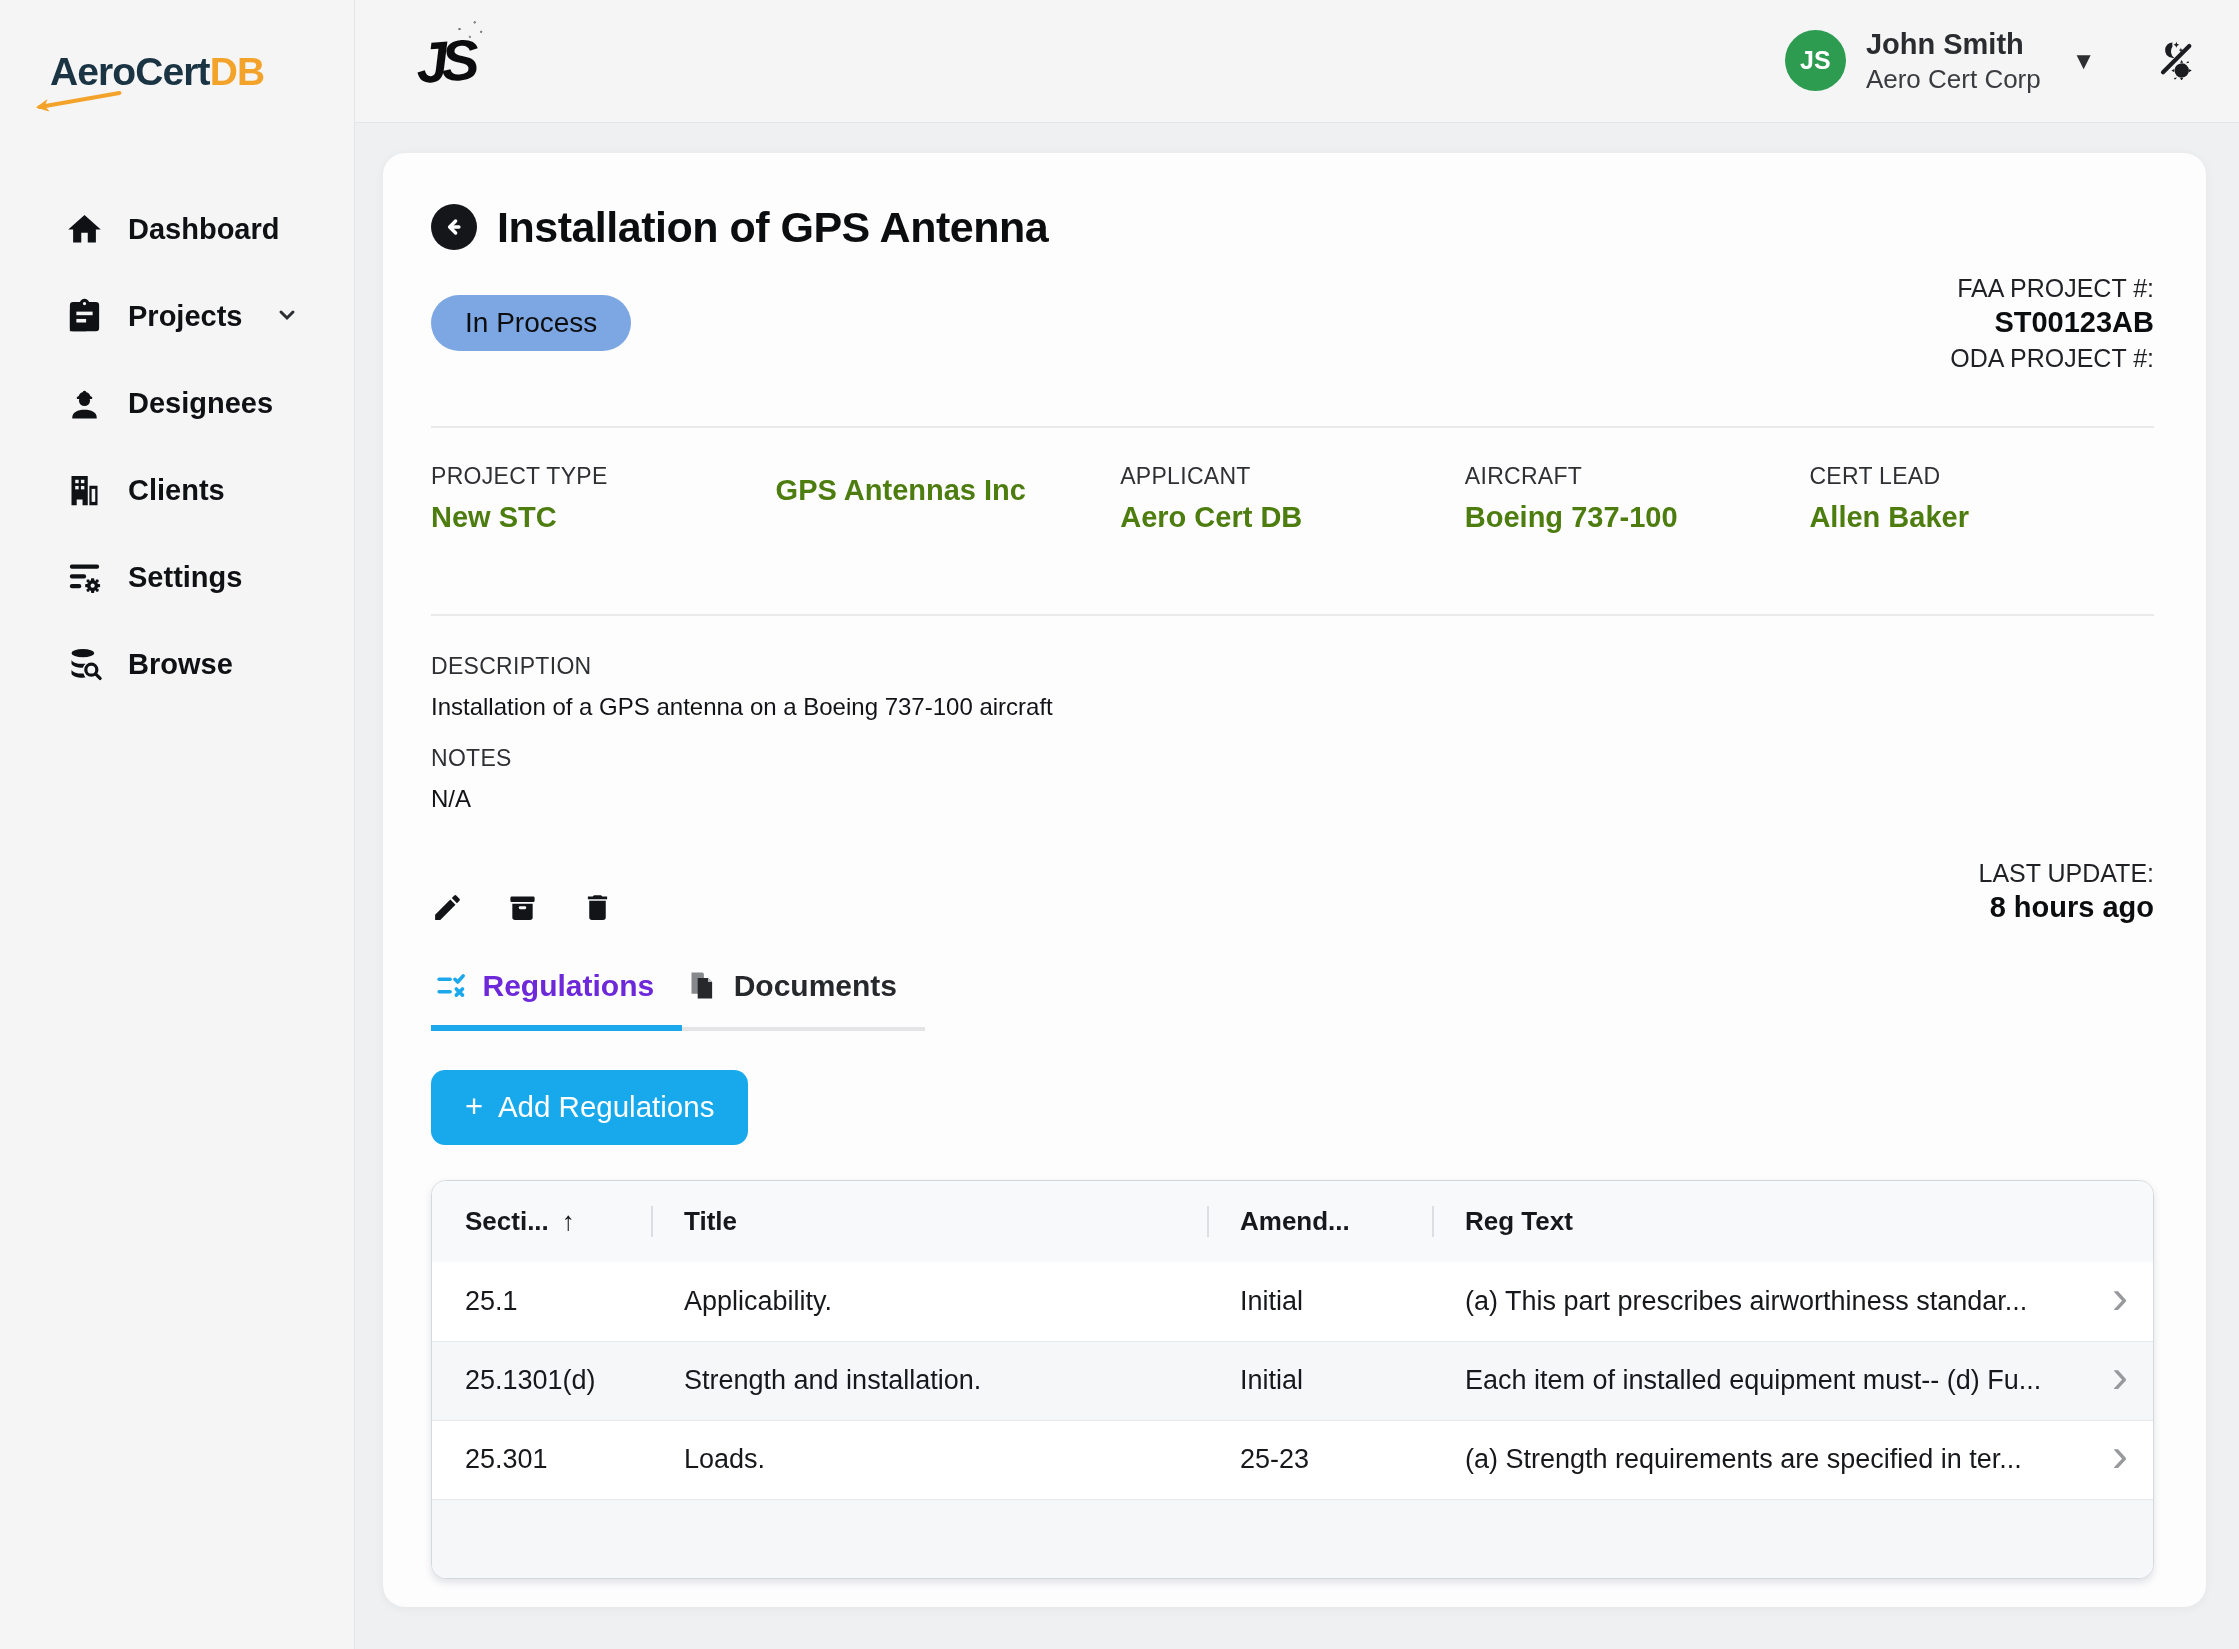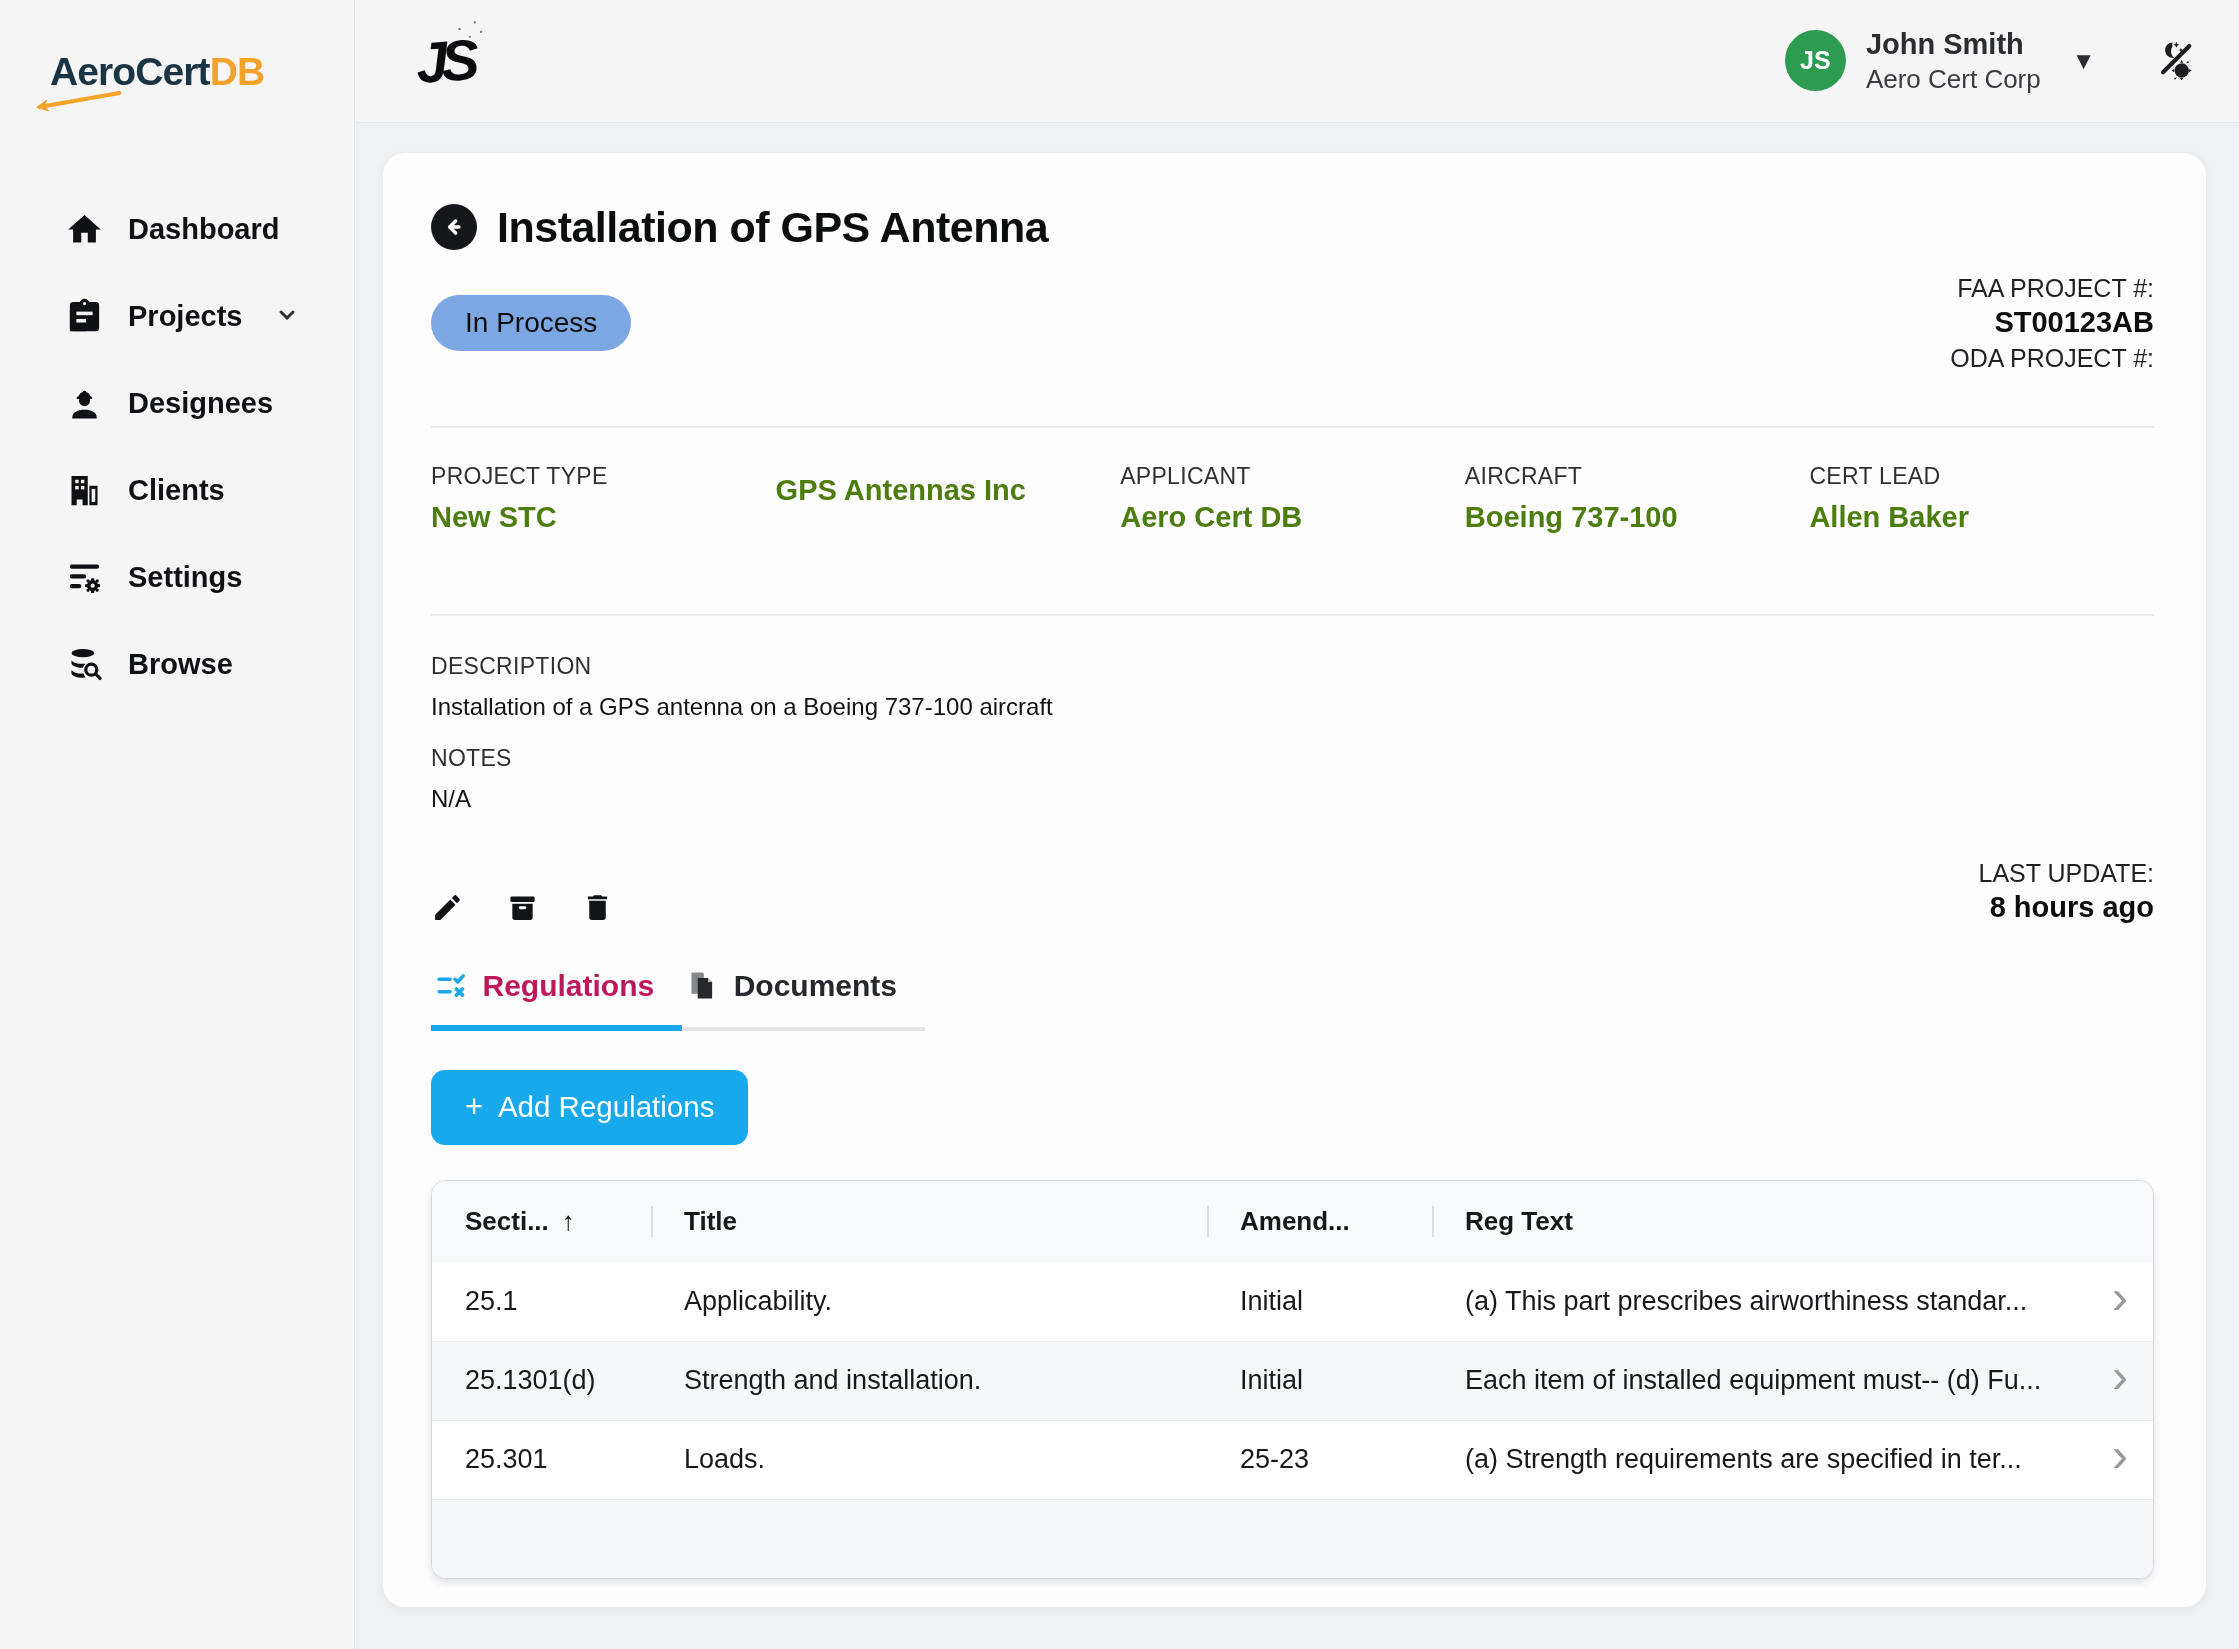--- a/index.html
+++ b/index.html
@@ -74,21 +74,21 @@
   .actions-row { display:flex; align-items:flex-end; margin-top:44px; }
   .icon-actions { display:flex; gap:42px; align-items:center; }
   .icon-actions .act { cursor:pointer; }
   .icon-actions svg { width:33px; height:33px; }
   .last-update { margin-left:auto; text-align:right; line-height:1.3; }
 
   
   .tabs { display:flex; margin-top:42px; width:fit-content; }
   .tab { display:flex; align-items:center; gap:14.8px; font-size:30px; font-weight:700; padding:0 28px 22px 3.7px; cursor:pointer; }
   .tab svg { width:33px; height:33px; }
-  .tab.active { color:#be185d; border-bottom:6.5px solid #1ba8ec; }
+  .tab.active { color:#6d28d9; border-bottom:6.5px solid #1ba8ec; }
   .tab.inactive { color:#26282c; border-bottom:4.6px solid #e4e4e6; padding-bottom:24px; }
 
   .add-btn { margin-top:39px; display:inline-flex; align-items:center; gap:14.8px; background:#18a9ec; color:#fff;
     font-size:29.5px; font-weight:500; padding:19.4px 34px; border:none; border-radius:14px; cursor:pointer;
     font-family:"Liberation Sans","DejaVu Sans",sans-serif; }
   .add-btn .plus { font-size:31px; font-weight:400; }
 
   
   .reg-table { margin-top:35px; border:1.8px solid #d5d8dc; border-radius:14.8px; overflow:hidden; box-shadow:0 3.7px 7.4px rgba(90,96,108,.16); background:#fff; }
   .t-row { display:grid; grid-template-columns:219px 556px 225px 1fr 66px; align-items:center; }

